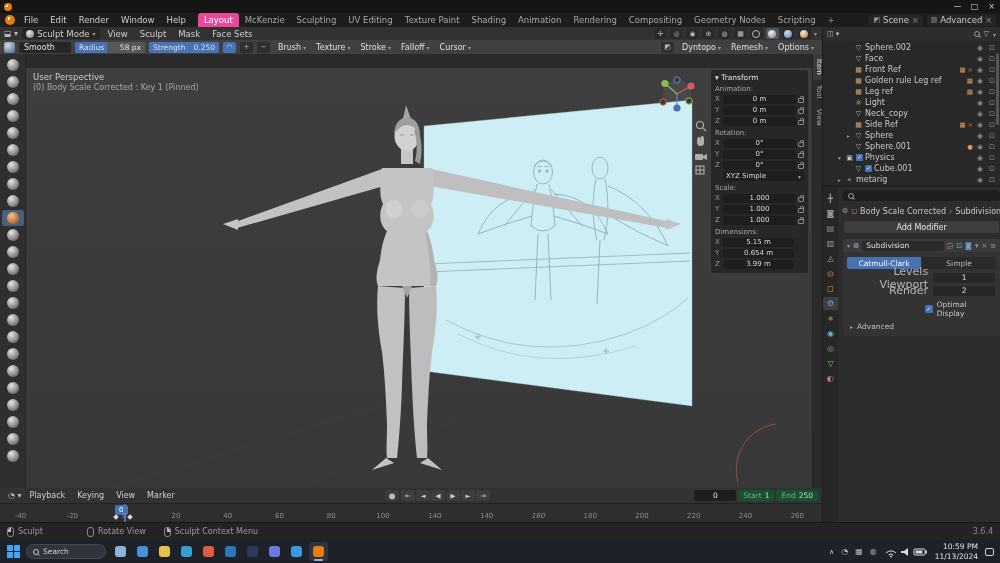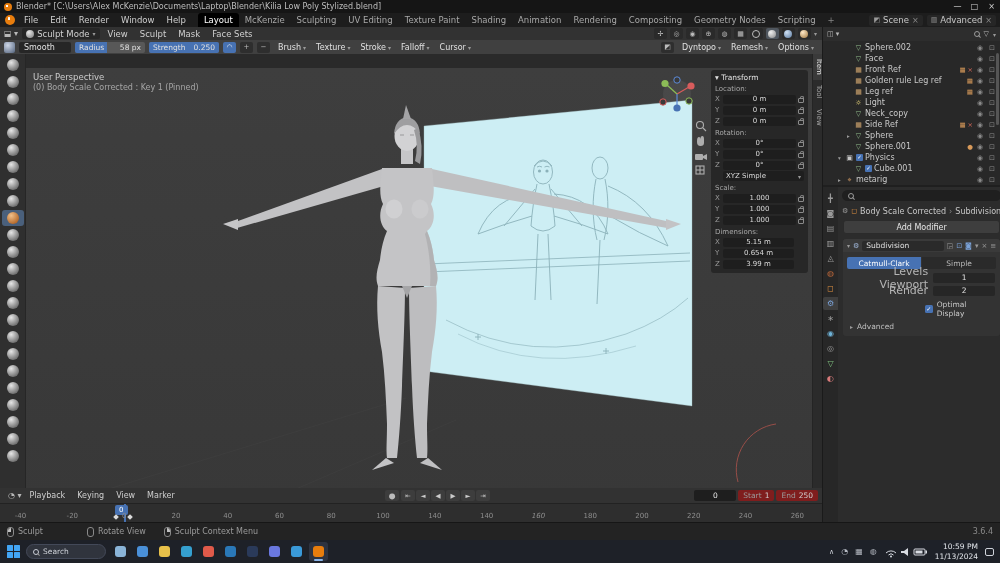--- a/index.html
+++ b/index.html
@@ -8,21 +8,21 @@
 .titlebar{position:absolute;left:0;top:0;width:1000px;height:13px;background:#151515;display:flex;align-items:center;color:#bdbdbd;font-size:8px;}
 .app-ico{width:8px;height:8px;border-radius:50%;background:radial-gradient(circle at 38% 38%,#fff 0 18%,#e87d0d 19%);margin:0 4px 0 4px;}
 .win-btns{margin-left:auto;display:flex;height:13px;}
 .win-btn{width:17px;text-align:center;line-height:13px;color:#d5d5d5;font-size:8px;}
 
 .menubar{position:absolute;left:0;top:13px;width:1000px;height:14px;background:#1d1d1d;display:flex;align-items:center;font-size:8.5px;color:#cfcfcf;}
 .blogo{width:10px;height:10px;border-radius:50%;background:radial-gradient(circle at 40% 38%,#fff 0 16%,#e87d0d 17%);margin:0 3px 0 5px;}
 .menu-item{padding:0 6px;line-height:14px;white-space:nowrap;}
 #ws-tabs{display:flex;margin-left:6px;height:14px;}
 .ws-tab{padding:0 6px;line-height:14px;color:#a8a8a8;border-radius:3px 3px 0 0;white-space:nowrap;font-size:8.5px;}
-.ws-tab.active{background:#000000;color:#fff;text-align:right;}
+.ws-tab.active{background:#ec4899;color:#fff;text-align:right;}
 .ws-tab.add{color:#888;}
 .topbar-right{margin-left:auto;display:flex;align-items:center;gap:4px;padding-right:4px;}
 .sel{display:flex;align-items:center;gap:3px;background:#262626;border-radius:2px;height:11px;padding:0 4px;color:#c8c8c8;}
 .sel .ic{font-size:7px;color:#9a9a9a;}
 .sel .x{color:#888;font-size:8px;}
 
 .ed-header{position:absolute;left:0;top:27px;width:822px;height:13px;background:#323232;display:flex;align-items:center;font-size:8.5px;color:#d0d0d0;}
 .ed-ico{margin-left:4px;color:#b8b8b8;font-size:8px;}
 .mode-pill{display:flex;align-items:center;gap:3px;background:#262626;border-radius:2px;height:11px;padding:0 4px;margin-left:4px;}
 .mode-ball{width:8px;height:8px;border-radius:50%;background:radial-gradient(circle at 35% 30%,#e8e8e8,#777);}
@@ -77,21 +77,21 @@
 .side-tab{writing-mode:vertical-rl;font-size:7px;color:#a5a5a5;padding:5px 0;width:10px;text-align:center;}
 .side-tab.active{background:#3a3a3a;color:#eee;}
 
 .timeline{position:absolute;left:0;top:488px;width:822px;height:34px;background:#2b2b2b;}
 .tl-header{height:15px;background:#323232;display:flex;align-items:center;font-size:8px;color:#d0d0d0;gap:2px;padding:0 4px;}
 #tl-menus{display:flex;}
 #pb-controls{display:flex;gap:1px;}
 .pb-btn{width:14px;height:11px;background:#3d3d3d;border-radius:2px;color:#ccc;font-size:6.5px;display:flex;align-items:center;justify-content:center;}
 .rec-btn{width:14px;height:11px;border-radius:2px;background:#3d3d3d;color:#bbb;font-size:6px;display:flex;align-items:center;justify-content:center;}
 .frame-field{width:42px;height:11px;background:#1e1e1e;border-radius:2px;color:#e8e8e8;display:flex;align-items:center;justify-content:center;font-size:7.5px;}
-.range-pill{background:#7f1d1d;border-radius:2px;height:11px;display:flex;align-items:center;padding:0 5px;gap:3px;font-size:7.5px;}
+.range-pill{background:#14532d;border-radius:2px;height:11px;display:flex;align-items:center;padding:0 5px;gap:3px;font-size:7.5px;}
 .range-pill .lbl{color:#9a9a9a;}
 .tl-sp{flex:1;}
 .tl-ruler{height:19px;background:#2e2e2e;position:relative;border-top:1px solid #222;}
 .ruler-label{position:absolute;bottom:2px;font-size:7px;color:#8e8e8e;transform:translateX(-50%);}
 .playhead{position:absolute;top:0;bottom:0;width:2px;background:#4772b3;}
 .ph-badge{position:absolute;top:1px;left:-9px;background:#4772b3;color:#fff;font-size:7px;border-radius:2px;padding:0 4px;height:10px;line-height:10px;}
 .kf{position:absolute;bottom:3px;width:4px;height:4px;background:#dcdcdc;transform:rotate(45deg);}
 
 .right-col{position:absolute;left:822px;top:27px;width:178px;height:495px;background:#2a2a2a;border-left:1px solid #1a1a1a;display:flex;flex-direction:column;}
 .outliner{height:158px;display:flex;flex-direction:column;}
@@ -153,21 +153,20 @@
 .tray{margin-left:auto;display:flex;align-items:center;gap:7px;color:#cfd3da;font-size:8px;}
 .tray-g{font-size:8px;color:#b8bcc4;}
 .clock{display:flex;flex-direction:column;align-items:flex-end;font-size:7.5px;line-height:1.3;color:#e2e5ea;}
 .notif{width:9px;height:8px;border:1px solid #cfd3da;border-radius:2px;}
 </style>
 </head>
 <body>
 
 <div class="titlebar">
   <span class="app-ico"></span>
-  <span>Blender* [C:\Users\Alex McKenzie\Documents\Laptop\Blender\Kilia Low Poly Stylized.blend]</span>
   <div class="win-btns">
     <span class="win-btn">—</span>
     <span class="win-btn">□</span>
     <span class="win-btn">×</span>
   </div>
 </div>
 
 <div class="menubar">
   <span class="blogo"></span>
   <div id="menu-items" style="display:flex">
@@ -462,21 +461,21 @@
           <line x1="670" y1="102" x2="678" y2="102"></line>
         </g>
     </g>
   </svg>
   <div class="vp-line1">User Perspective</div>
   <div class="vp-line2">(0) Body Scale Corrected : Key 1 (Pinned)</div>
 
   <div class="n-panel">
     <div class="np-header">▾ <span>Transform</span></div>
     <div id="np-groups">
-        <div class="np-group-label">Location:</div>
+        <div class="np-group-label">Animation:</div>
         <div class="np-row">
           <span class="np-axis">X</span>
           <div class="np-field">0 m</div>
           <span class="lock"></span>
         </div>
         <div class="np-row">
           <span class="np-axis">Y</span>
           <div class="np-field">0 m</div>
           <span class="lock"></span>
         </div>

